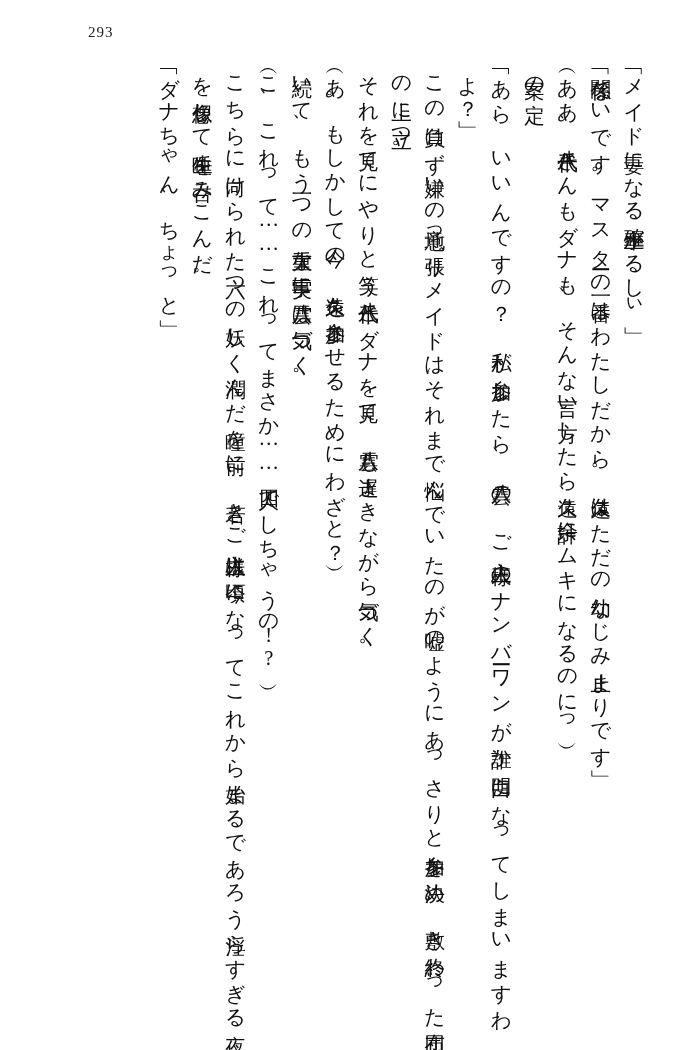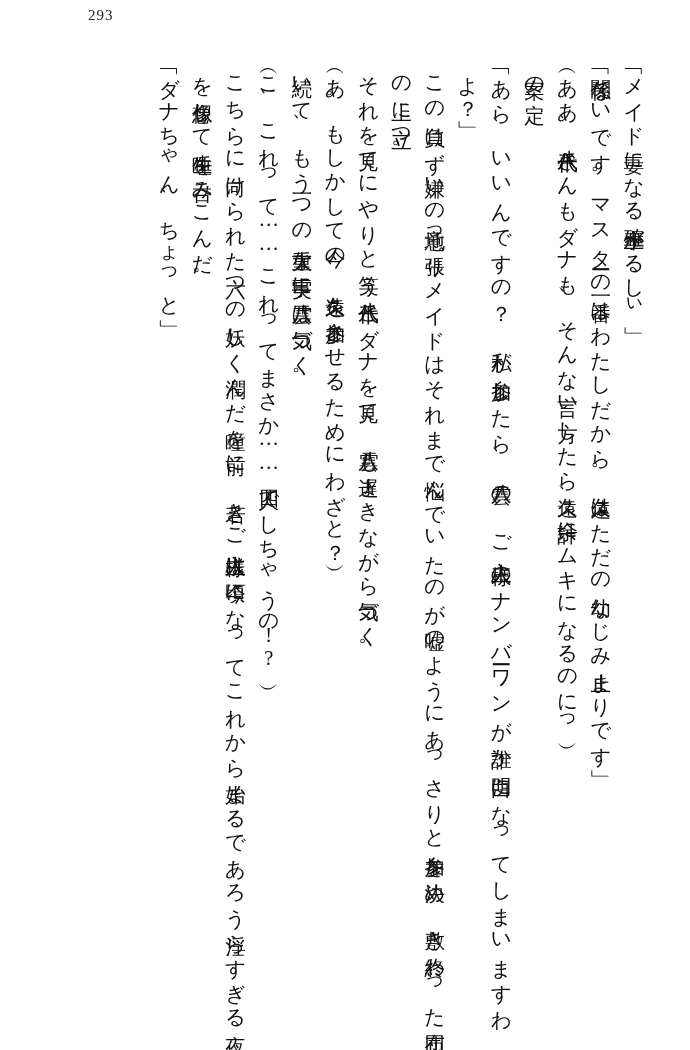--- a/index.html
+++ b/index.html
@@ -18,21 +18,21 @@
   .page {
     position: absolute;
     top: 0;
     left: 0;
     width: 690px;
     height: 1050px;
     background: #fff;
   }
   .page-number {
     position: absolute;
-    top: 7px;
+    top: 24px;
     left: 88px;
     font-size: 15px;
     letter-spacing: 1px;
     color: #222;
     font-family: "Liberation Serif", "DejaVu Serif", serif;
     text-align: right;
   }
   .body-text {
     position: absolute;
     top: 62px;

